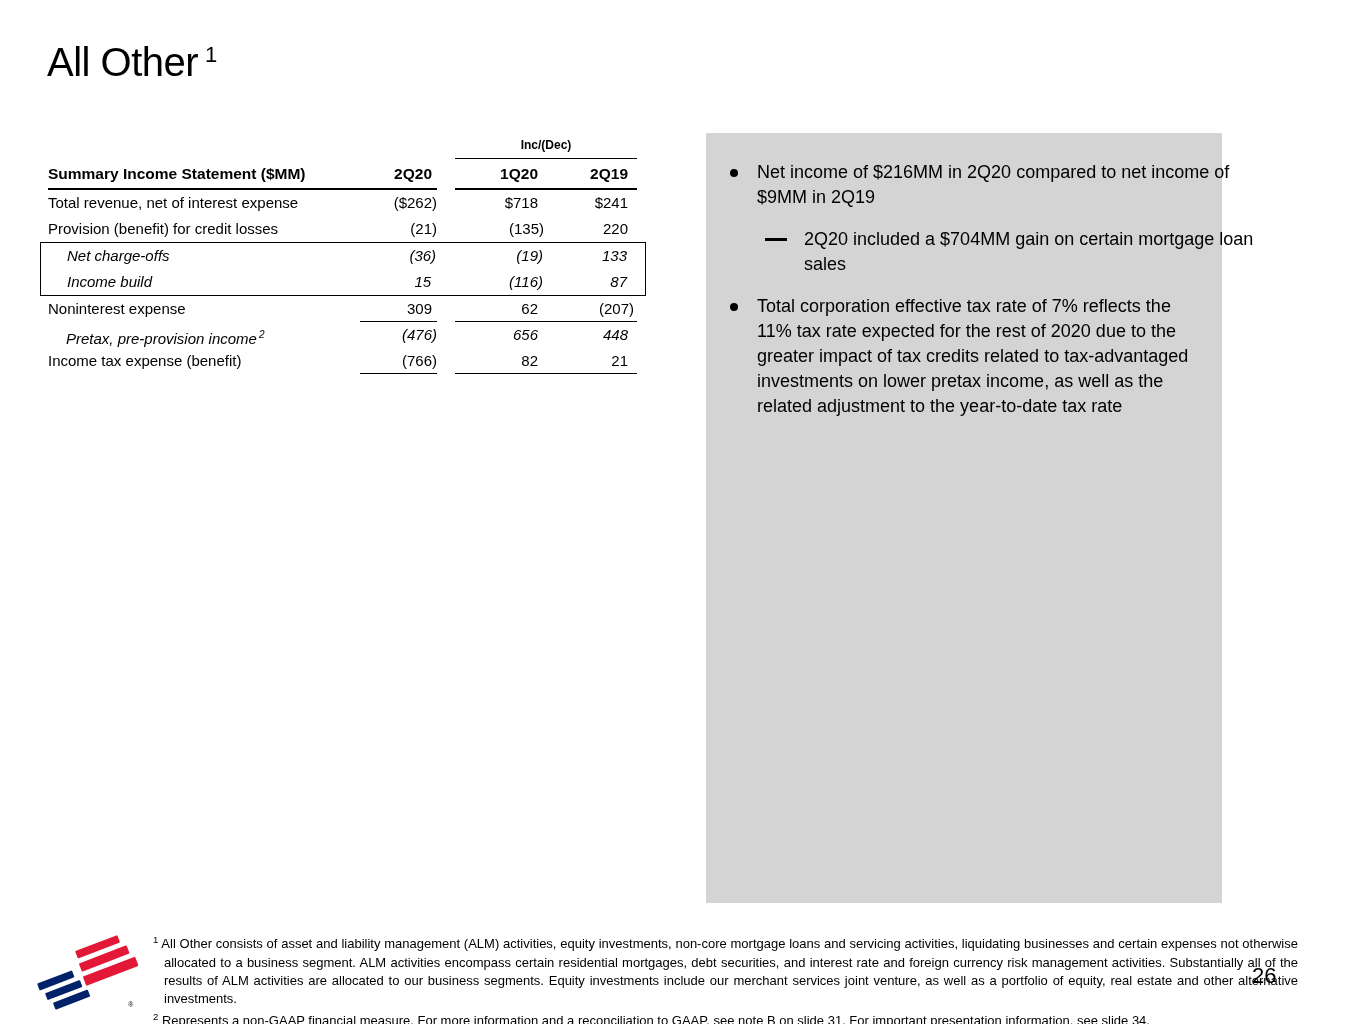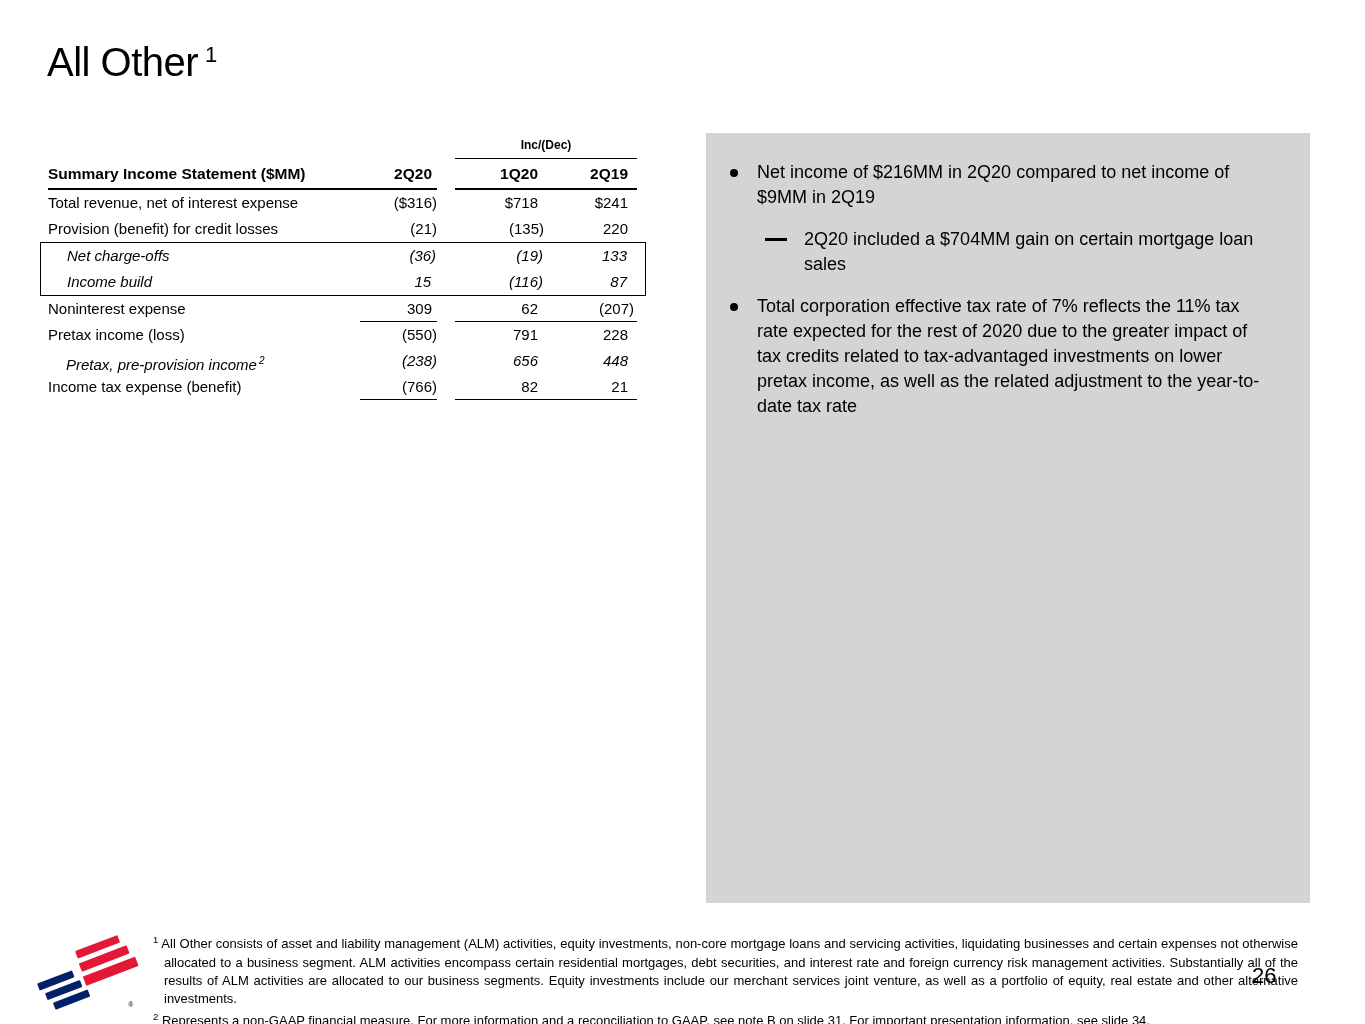--- a/index.html
+++ b/index.html
@@ -40,21 +40,21 @@
   .it { font-style:italic; }
   .row.rule .c-v1, .row.rule .grp { border-bottom:1.4px solid #000; }
   .row.drule .c-v1, .row.drule .grp { border-bottom:4px double #000; }
   .row.hl .c-label { background:var(--hl); box-shadow:-8px 0 0 0 var(--hl); }
   .row.hl .c-v1 { background:var(--hl); }
   .row.hl .grp { background:var(--hl); }
   .boxwrap { border:1.5px solid #000; margin-left:-8px; margin-right:-9px; padding-left:8px; padding-right:9px; }
   sup.lblsup { font-size:10px; vertical-align:super; margin-left:2px; }
 
   
-  .panel { position:absolute; left:706px; top:133px; width:604px; height:770px; background:var(--panel); }
+  .panel { position:absolute; left:706px; top:133px; width:516px; height:770px; background:var(--panel); }
   .bullets { list-style:none; padding:27px 30px 0 24px; font-size:18px; line-height:25px; }
   .bullet-item { margin-bottom:17px; }
   .b-main { display:flex; }
   .dot { flex:none; width:8px; height:8px; border-radius:50%; background:#000; margin-top:9px; }
   .btxt { margin-left:19px; width:515px; }
   .sub-item { display:flex; margin-top:17px; margin-left:8px; }
   .dash { flex:none; width:22px; height:3px; background:#000; margin-top:11px; }
   .stxt { margin-left:17px; width:465px; }
 
   
@@ -83,21 +83,21 @@
       </div>
       <div class="c-gapcol"></div>
       <div class="grp">
         <div class="c-v2">1Q20</div>
         <div class="c-v3">2Q19</div>
       </div>
     </div>
     <div id="table-body">
         <div class="row">
           <div class="c-label">Total revenue, net of interest expense</div>
-          <div class="c-v1 paren">($316)</div>
+          <div class="c-v1 paren">($262)</div>
           <div class="c-gapcol"></div>
           <div class="grp">
             <div class="c-v2">$718</div>
             <div class="c-v3">$241</div>
           </div>
         </div>
         <div class="row">
           <div class="c-label">Provision (benefit) for credit losses</div>
           <div class="c-v1 paren">(21)</div>
           <div class="c-gapcol"></div>
@@ -128,32 +128,23 @@
         </div>
         <div class="row rule">
           <div class="c-label">Noninterest expense</div>
           <div class="c-v1">309</div>
           <div class="c-gapcol"></div>
           <div class="grp">
             <div class="c-v2">62</div>
             <div class="c-v3 paren">(207)</div>
           </div>
         </div>
-        <div class="row">
-          <div class="c-label">Pretax income (loss)</div>
-          <div class="c-v1 paren">(550)</div>
-          <div class="c-gapcol"></div>
-          <div class="grp">
-            <div class="c-v2">791</div>
-            <div class="c-v3">228</div>
-          </div>
-        </div>
         <div class="row it">
           <div class="c-label ind">Pretax, pre-provision income<sup class="lblsup">2</sup></div>
-          <div class="c-v1 paren">(238)</div>
+          <div class="c-v1 paren">(476)</div>
           <div class="c-gapcol"></div>
           <div class="grp">
             <div class="c-v2">656</div>
             <div class="c-v3">448</div>
           </div>
         </div>
         <div class="row rule">
           <div class="c-label">Income tax expense (benefit)</div>
           <div class="c-v1 paren">(766)</div>
           <div class="c-gapcol"></div>

